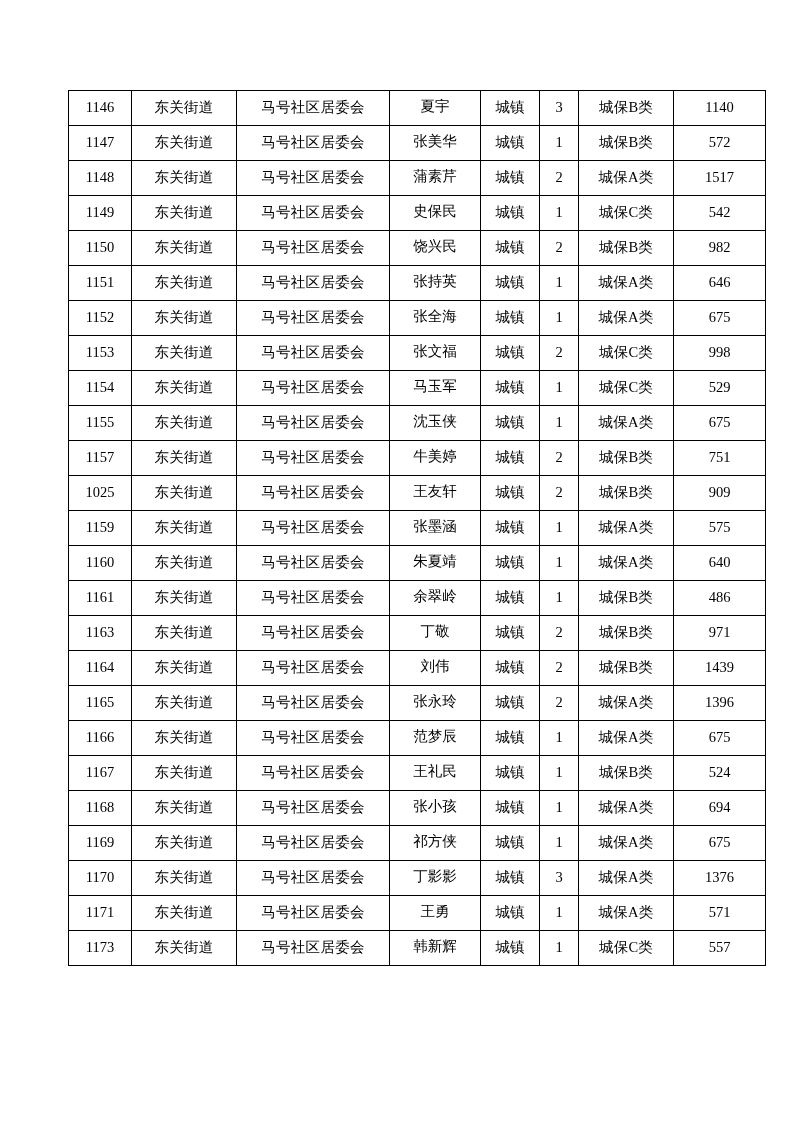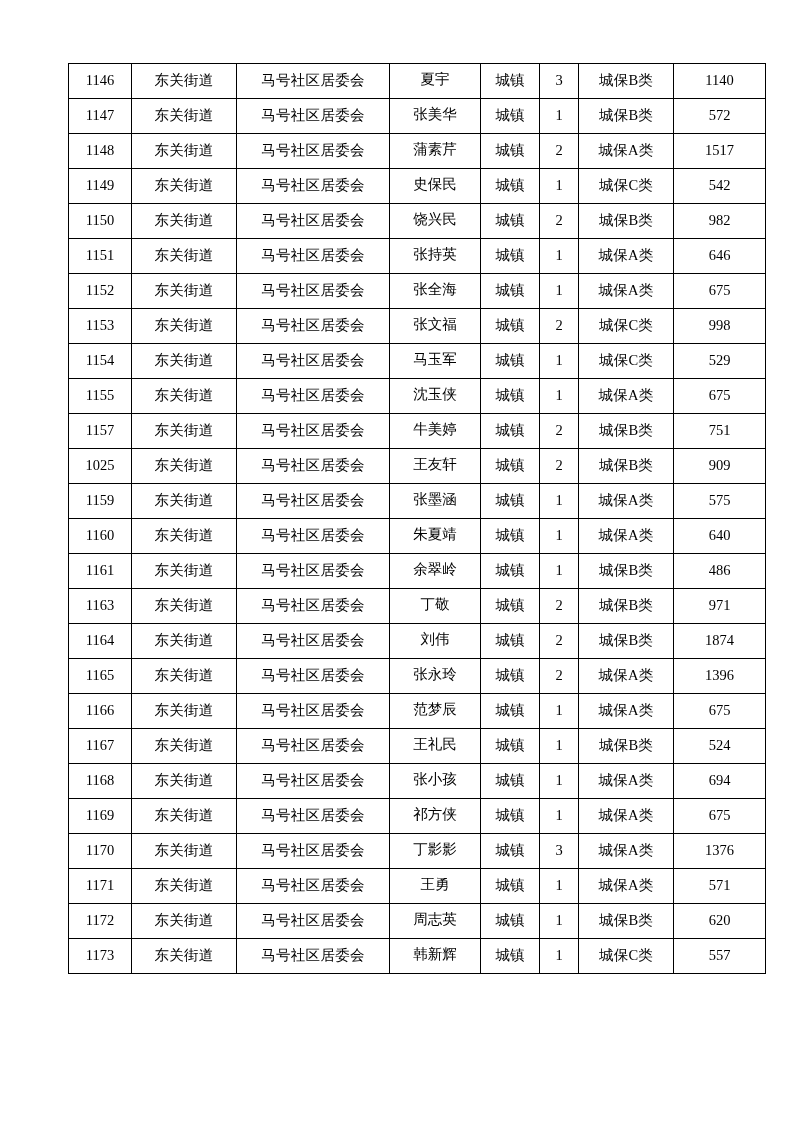--- a/index.html
+++ b/index.html
@@ -11,21 +11,21 @@
     width: 793px;
     height: 1122px;
     font-family: "Liberation Serif", "DejaVu Serif", serif;
     color: #000000;
   }
   .page {
     position: relative;
     width: 793px;
     height: 1122px;
     box-sizing: border-box;
-    padding: 63px 68px 0 68px;
+    padding: 90px 68px 0 68px;
   }
   table.data-table {
     border-collapse: collapse;
     width: 657px;
     table-layout: fixed;
   }
   table.data-table td {
     border: 1px solid #000000;
     height: 34px;
     text-align: center;
@@ -217,21 +217,21 @@
           <td class="c-amount">971</td>
         </tr>
         <tr>
           <td class="c-id">1164</td>
           <td class="c-street">东关街道</td>
           <td class="c-community">马号社区居委会</td>
           <td class="c-name">刘伟</td>
           <td class="c-type">城镇</td>
           <td class="c-count">2</td>
           <td class="c-category">城保B类</td>
-          <td class="c-amount">1874</td>
+          <td class="c-amount">1439</td>
         </tr>
         <tr>
           <td class="c-id">1165</td>
           <td class="c-street">东关街道</td>
           <td class="c-community">马号社区居委会</td>
           <td class="c-name">张永玲</td>
           <td class="c-type">城镇</td>
           <td class="c-count">2</td>
           <td class="c-category">城保A类</td>
           <td class="c-amount">1396</td>
@@ -288,30 +288,20 @@
         </tr>
         <tr>
           <td class="c-id">1171</td>
           <td class="c-street">东关街道</td>
           <td class="c-community">马号社区居委会</td>
           <td class="c-name">王勇</td>
           <td class="c-type">城镇</td>
           <td class="c-count">1</td>
           <td class="c-category">城保A类</td>
           <td class="c-amount">571</td>
-        </tr>
-        <tr>
-          <td class="c-id">1172</td>
-          <td class="c-street">东关街道</td>
-          <td class="c-community">马号社区居委会</td>
-          <td class="c-name">周志英</td>
-          <td class="c-type">城镇</td>
-          <td class="c-count">1</td>
-          <td class="c-category">城保B类</td>
-          <td class="c-amount">620</td>
         </tr>
         <tr>
           <td class="c-id">1173</td>
           <td class="c-street">东关街道</td>
           <td class="c-community">马号社区居委会</td>
           <td class="c-name">韩新辉</td>
           <td class="c-type">城镇</td>
           <td class="c-count">1</td>
           <td class="c-category">城保C类</td>
           <td class="c-amount">557</td>

